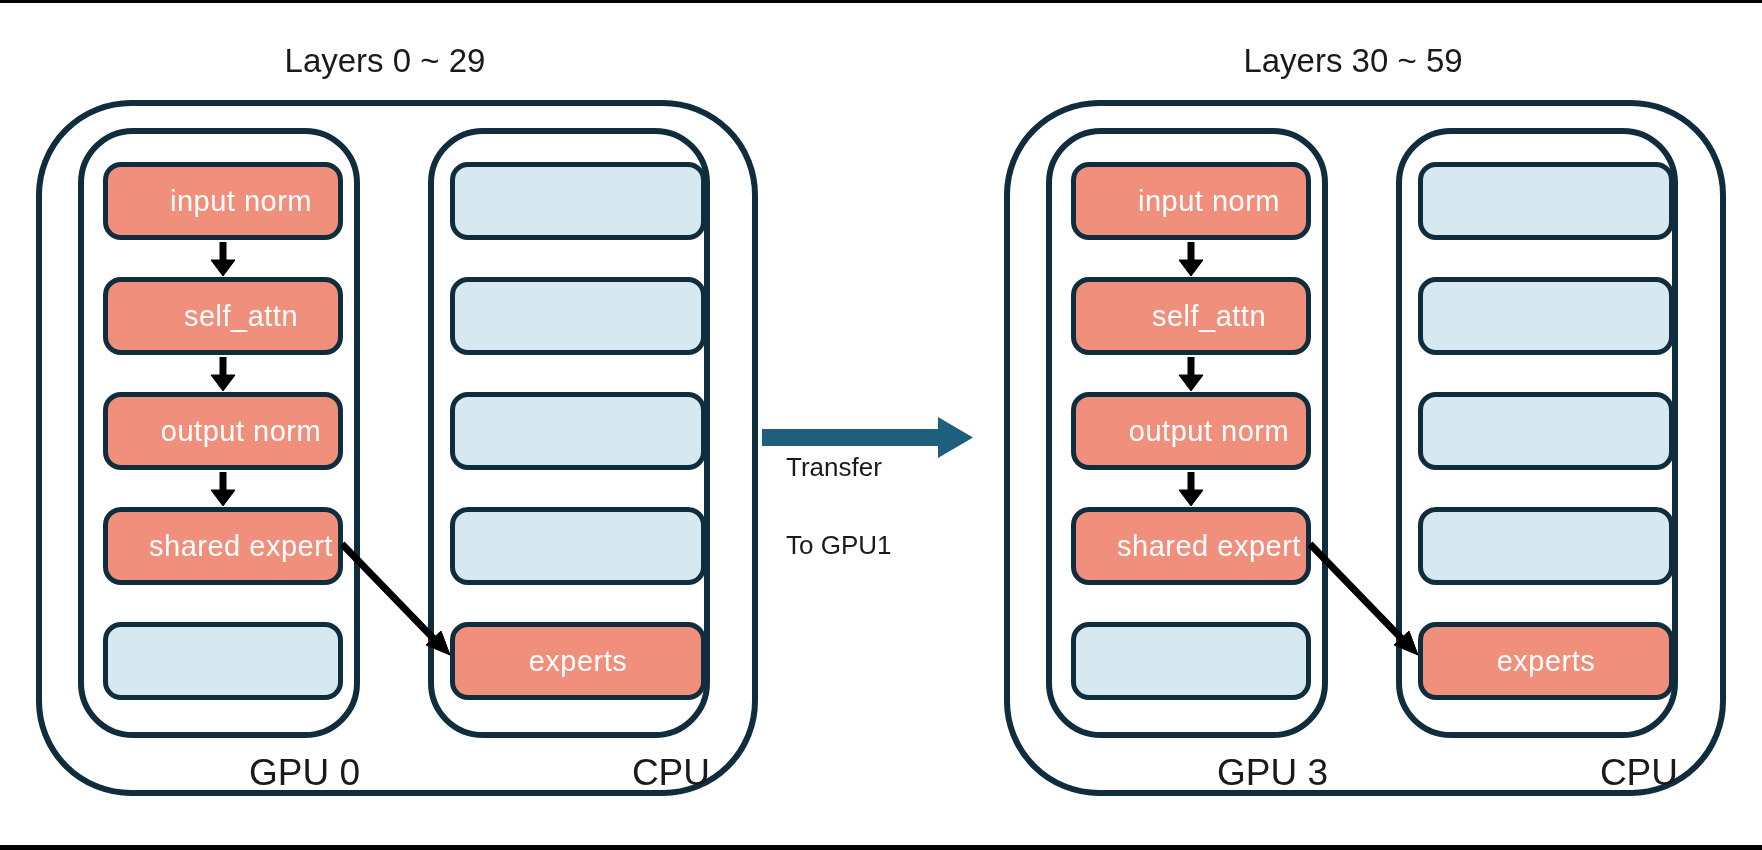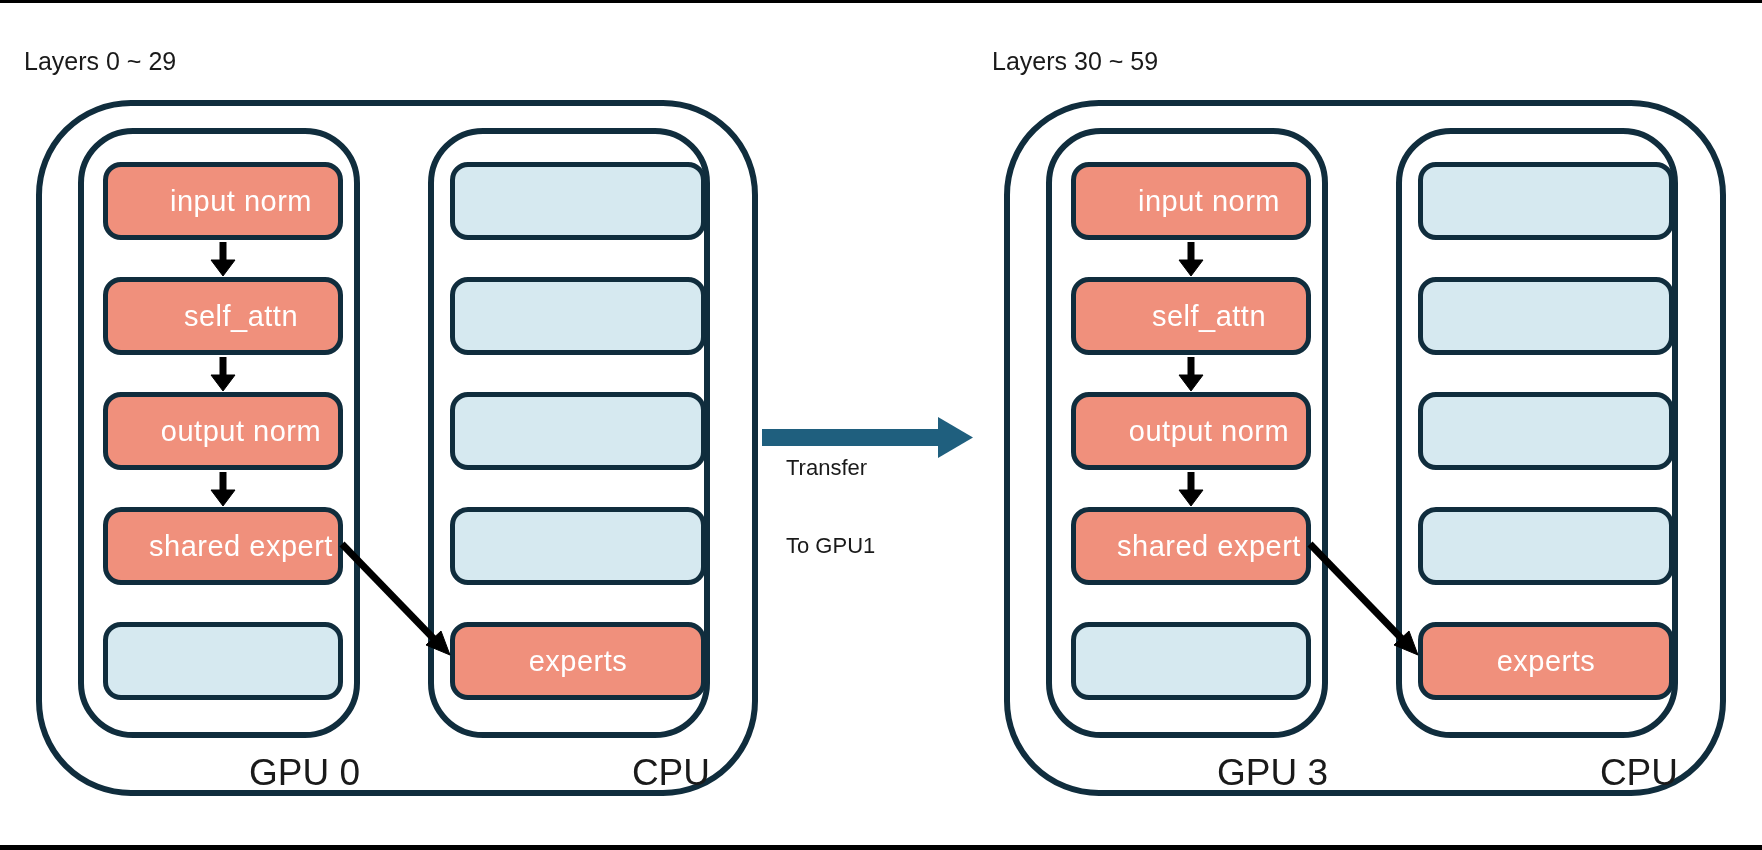--- a/index.html
+++ b/index.html
@@ -9,21 +9,21 @@
     --stroke:#102d3d; --salmon:#f0907c; --blue:#d6e9f0;
     --teal:#1f5f7e; --ink:#1a1a1a;
   }
   .edge{position:absolute;left:0;width:1762px;background:#000;}
   .edge.top{top:0;height:3px;}
   .edge.bottom{top:845px;height:5px;}
 
   .group{position:absolute;top:0;width:722px;height:850px;}
   .group-title{
     position:absolute;top:40px;left:0;width:722px;height:42px;
-    text-align:left;font-size:25px;line-height:42px;color:var(--ink);
+    text-align:center;font-size:33px;line-height:42px;color:var(--ink);
     transform:translateX(-12px);white-space:nowrap;
   }
   .outer-frame{
     position:absolute;left:0;top:100px;width:722px;height:696px;
     border:6px solid var(--stroke);border-radius:95px;box-sizing:border-box;
     background:#fff;
   }
   .col-frame{
     position:absolute;top:128px;width:282px;height:610px;
     border:6px solid var(--stroke);border-radius:55px;box-sizing:border-box;
@@ -45,21 +45,21 @@
     position:absolute;top:752px;width:282px;height:42px;text-align:right;
     font-size:37px;line-height:42px;color:var(--ink);white-space:nowrap;
   }
   .col-label.gpu{left:42px;}
   .col-label.cpu{left:392px;}
   .arrows-overlay{position:absolute;left:0;top:0;width:722px;height:850px;pointer-events:none;}
 
   .transfer-svg{position:absolute;left:750px;top:405px;width:232px;height:60px;}
   .transfer-label{
     position:absolute;left:786px;top:448px;width:200px;
-    font-size:22px;line-height:39px;color:var(--ink);white-space:pre-line;
+    font-size:26px;line-height:39px;color:var(--ink);white-space:pre-line;
   }
 </style>
 </head>
 <body style="--stroke: #102d3d; --salmon: #f0907c; --blue: #d6e9f0; --teal: #1f5f7e; --ink: #1a1a1a;">
 
 <div class="edge top"></div>
 <div class="edge bottom"></div>
 
 <svg class="transfer-svg" viewBox="0 0 232 60">
   <g fill="#1f5f7e">

